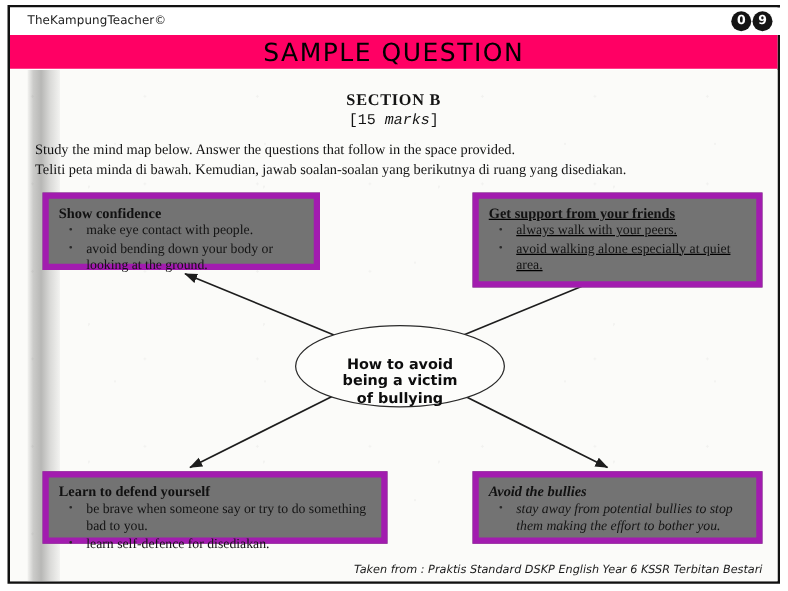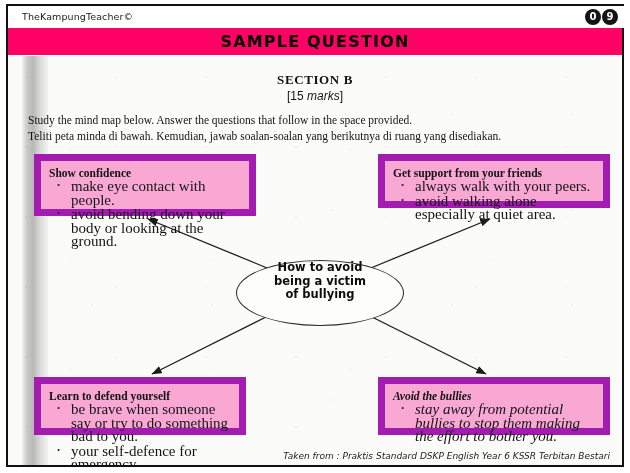--- a/index.html
+++ b/index.html
@@ -78,22 +78,22 @@
     top: 28px;
     width: 614px;
     height: 27px;
     background: #ff0064;
     display: flex;
     align-items: center;
     justify-content: center;
   }
   .banner-title {
     font-family: "DejaVu Sans", sans-serif;
-    font-size: 16px;
-    font-weight: bold;
+    font-size: 20px;
+    font-weight: normal;
     letter-spacing: 1.2px;
     color: #000000;
   }
 
   
   .scan {
     position: absolute;
     left: 8px;
     top: 56px;
     width: 614px;
@@ -136,21 +136,21 @@
     font-size: 13px;
     letter-spacing: .6px;
     color: #141414;
   }
   .marks {
     position: absolute;
     left: 0;
     top: 33px;
     width: 100%;
     text-align: center;
-    font-family: Liberation Sans, sans-serif;
+    font-family: Liberation Mono, monospace;
     font-size: 12px;
     color: #141414;
   }
   .marks em { font-style: italic; }
 
   .instruction-en {
     position: absolute;
     left: 20px;
     top: 58px;
     font-family: "Liberation Serif", serif;
@@ -180,72 +180,72 @@
     position: absolute;
     left: 0;
     top: 0;
     width: 614px;
     height: 409px;
     pointer-events: none;
   }
 
   .node-box {
     position: absolute;
-    border: 7px solid #a21caf;
-    background: #f9a8d4;
+    border: 5px solid #a21caf;
+    background: #737373;
     box-sizing: border-box;
     padding: 6px 8px 7px 8px;
   }
   .node-title {
     font-family: "Liberation Serif", serif;
     font-weight: bold;
     font-size: 11.5px;
     color: #111;
     margin-bottom: 1px;
   }
   .node-list {
     margin: 0;
     padding: 0;
     list-style: none;
   }
   .node-list li {
     position: relative;
     font-family: "Liberation Serif", serif;
-    font-size: 15px;
+    font-size: 11px;
     line-height: 13.5px;
     color: #141414;
     padding-left: 22px;
     margin-top: 1px;
   }
   .node-list li:before {
     content: "\2022";
     position: absolute;
     left: 8px;
     top: -1px;
     font-size: 9px;
     color: #2a2a2a;
   }
 
   #box-topleft   { left: 26px;  top: 98px;  width: 222px; height: 62px; }
-  #box-topright  { left: 370px; top: 98px;  width: 232px; height: 54px; }
-  #box-botleft   { left: 26px;  top: 321px; width: 212px; height: 58px; }
+  #box-topright  { left: 370px; top: 98px;  width: 232px; height: 76px; text-decoration: underline; }
+  #box-botleft   { left: 26px;  top: 321px; width: 276px; height: 58px; }
   #box-botright  { left: 370px; top: 321px; width: 232px; height: 58px; font-style: italic; }
 
   
   .center-oval {
     position: absolute;
     left: 228px;
     top: 204px;
     width: 166px;
     height: 64px;
     border: 1.4px solid #2a2a2a;
     border-radius: 50%;
     background: #fdfdfb;
     display: flex;
-    align-items: flex-start;
+    align-items: flex-end;
     justify-content: center;
     text-align: center;
   }
   .center-text {
     font-family: "DejaVu Sans", sans-serif;
     font-weight: bold;
     font-size: 11.5px;
     line-height: 13.5px;
     color: #0d0d0d;
     white-space: pre-line;
@@ -320,21 +320,21 @@
         <ul class="node-list">
           <li>always walk with your peers.</li>
           <li>avoid walking alone especially at quiet area.</li>
         </ul>
       </div>
 
       <div class="node-box" id="box-botleft">
         <div class="node-title">Learn to defend yourself</div>
         <ul class="node-list">
           <li>be brave when someone say or try to do something bad to you.</li>
-          <li>your self-defence for emergency.</li>
+          <li>learn self-defence for disediakan.</li>
         </ul>
       </div>
 
       <div class="node-box" id="box-botright">
         <div class="node-title">Avoid the bullies</div>
         <ul class="node-list">
           <li>stay away from potential bullies to stop them making the effort to bother you.</li>
         </ul>
       </div>
 

